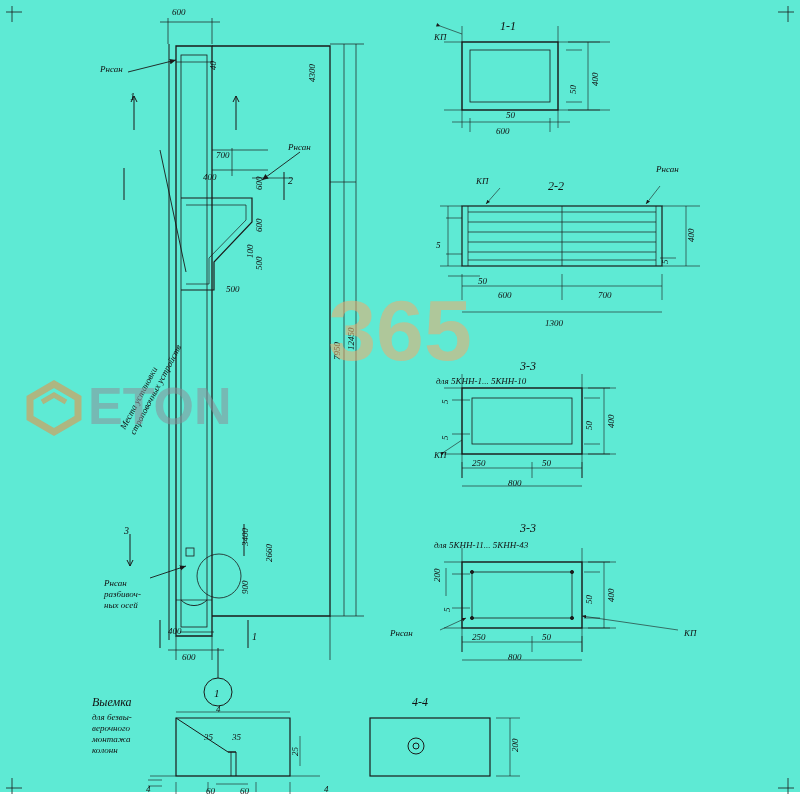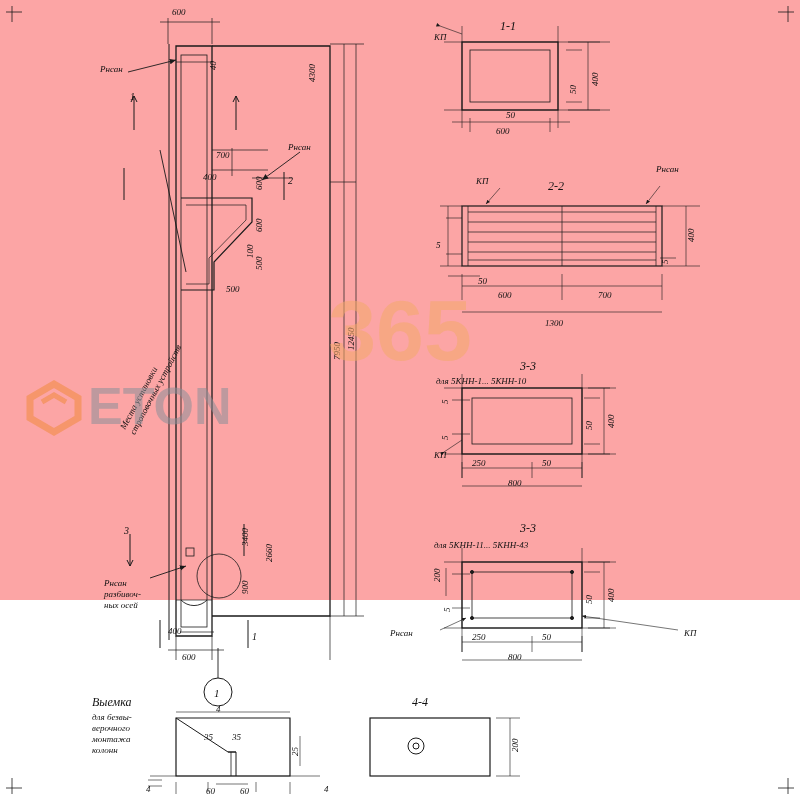--- a/index.html
+++ b/index.html
@@ -1,17 +1,17 @@
 <!DOCTYPE html>
 <html><head>
 <meta charset="utf-8">
 <style>
   html,body{margin:0;padding:0;background:#ffffff;}
   body{width:800px;height:800px;font-family:"Liberation Sans",sans-serif;overflow:hidden;}
-  #sheet{position:relative;width:800px;height:600px;background:#fca5a5;}
+  #sheet{position:relative;width:800px;height:792px;background:#5eead4;}
   svg{display:block;}
   .lbl{font-family:"Liberation Serif",serif;font-style:italic;fill:#111;}
   .ttl{font-family:"Liberation Serif",serif;font-style:italic;fill:#111;font-size:12px;}
   .wm-text{font-family:"Liberation Sans",sans-serif;font-weight:bold;}
 </style>
 </head>
 <body>
 
 <div id="sheet">
 

